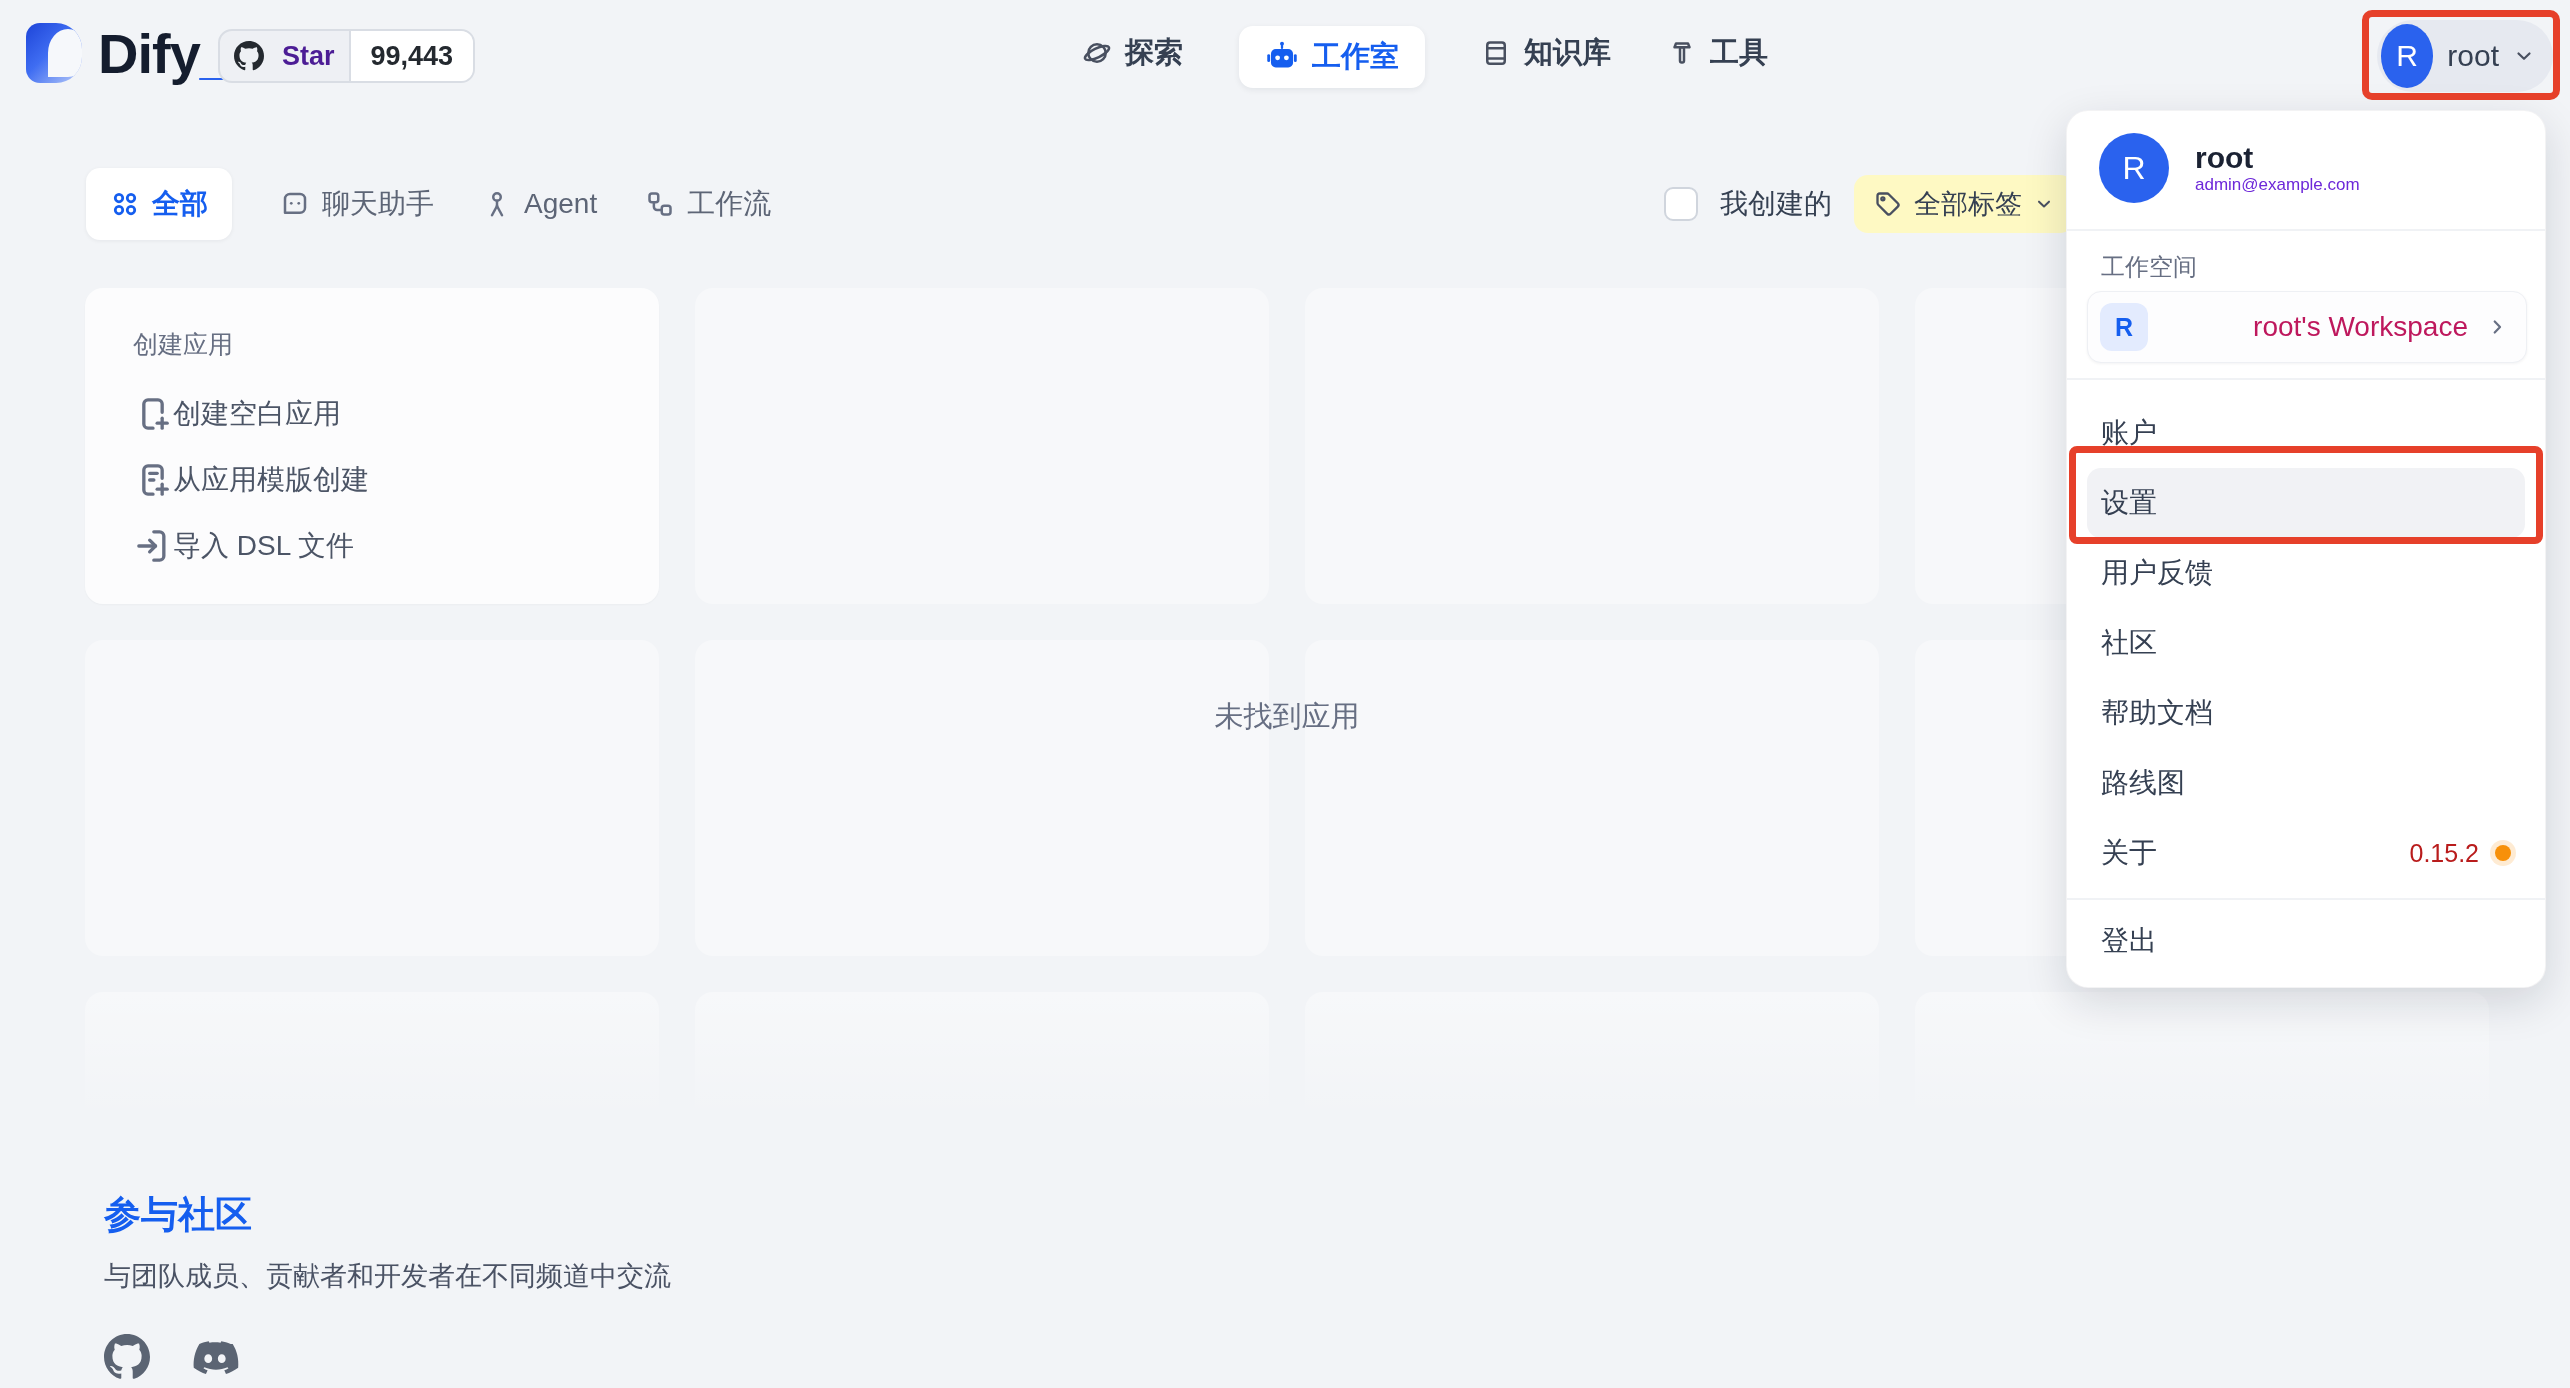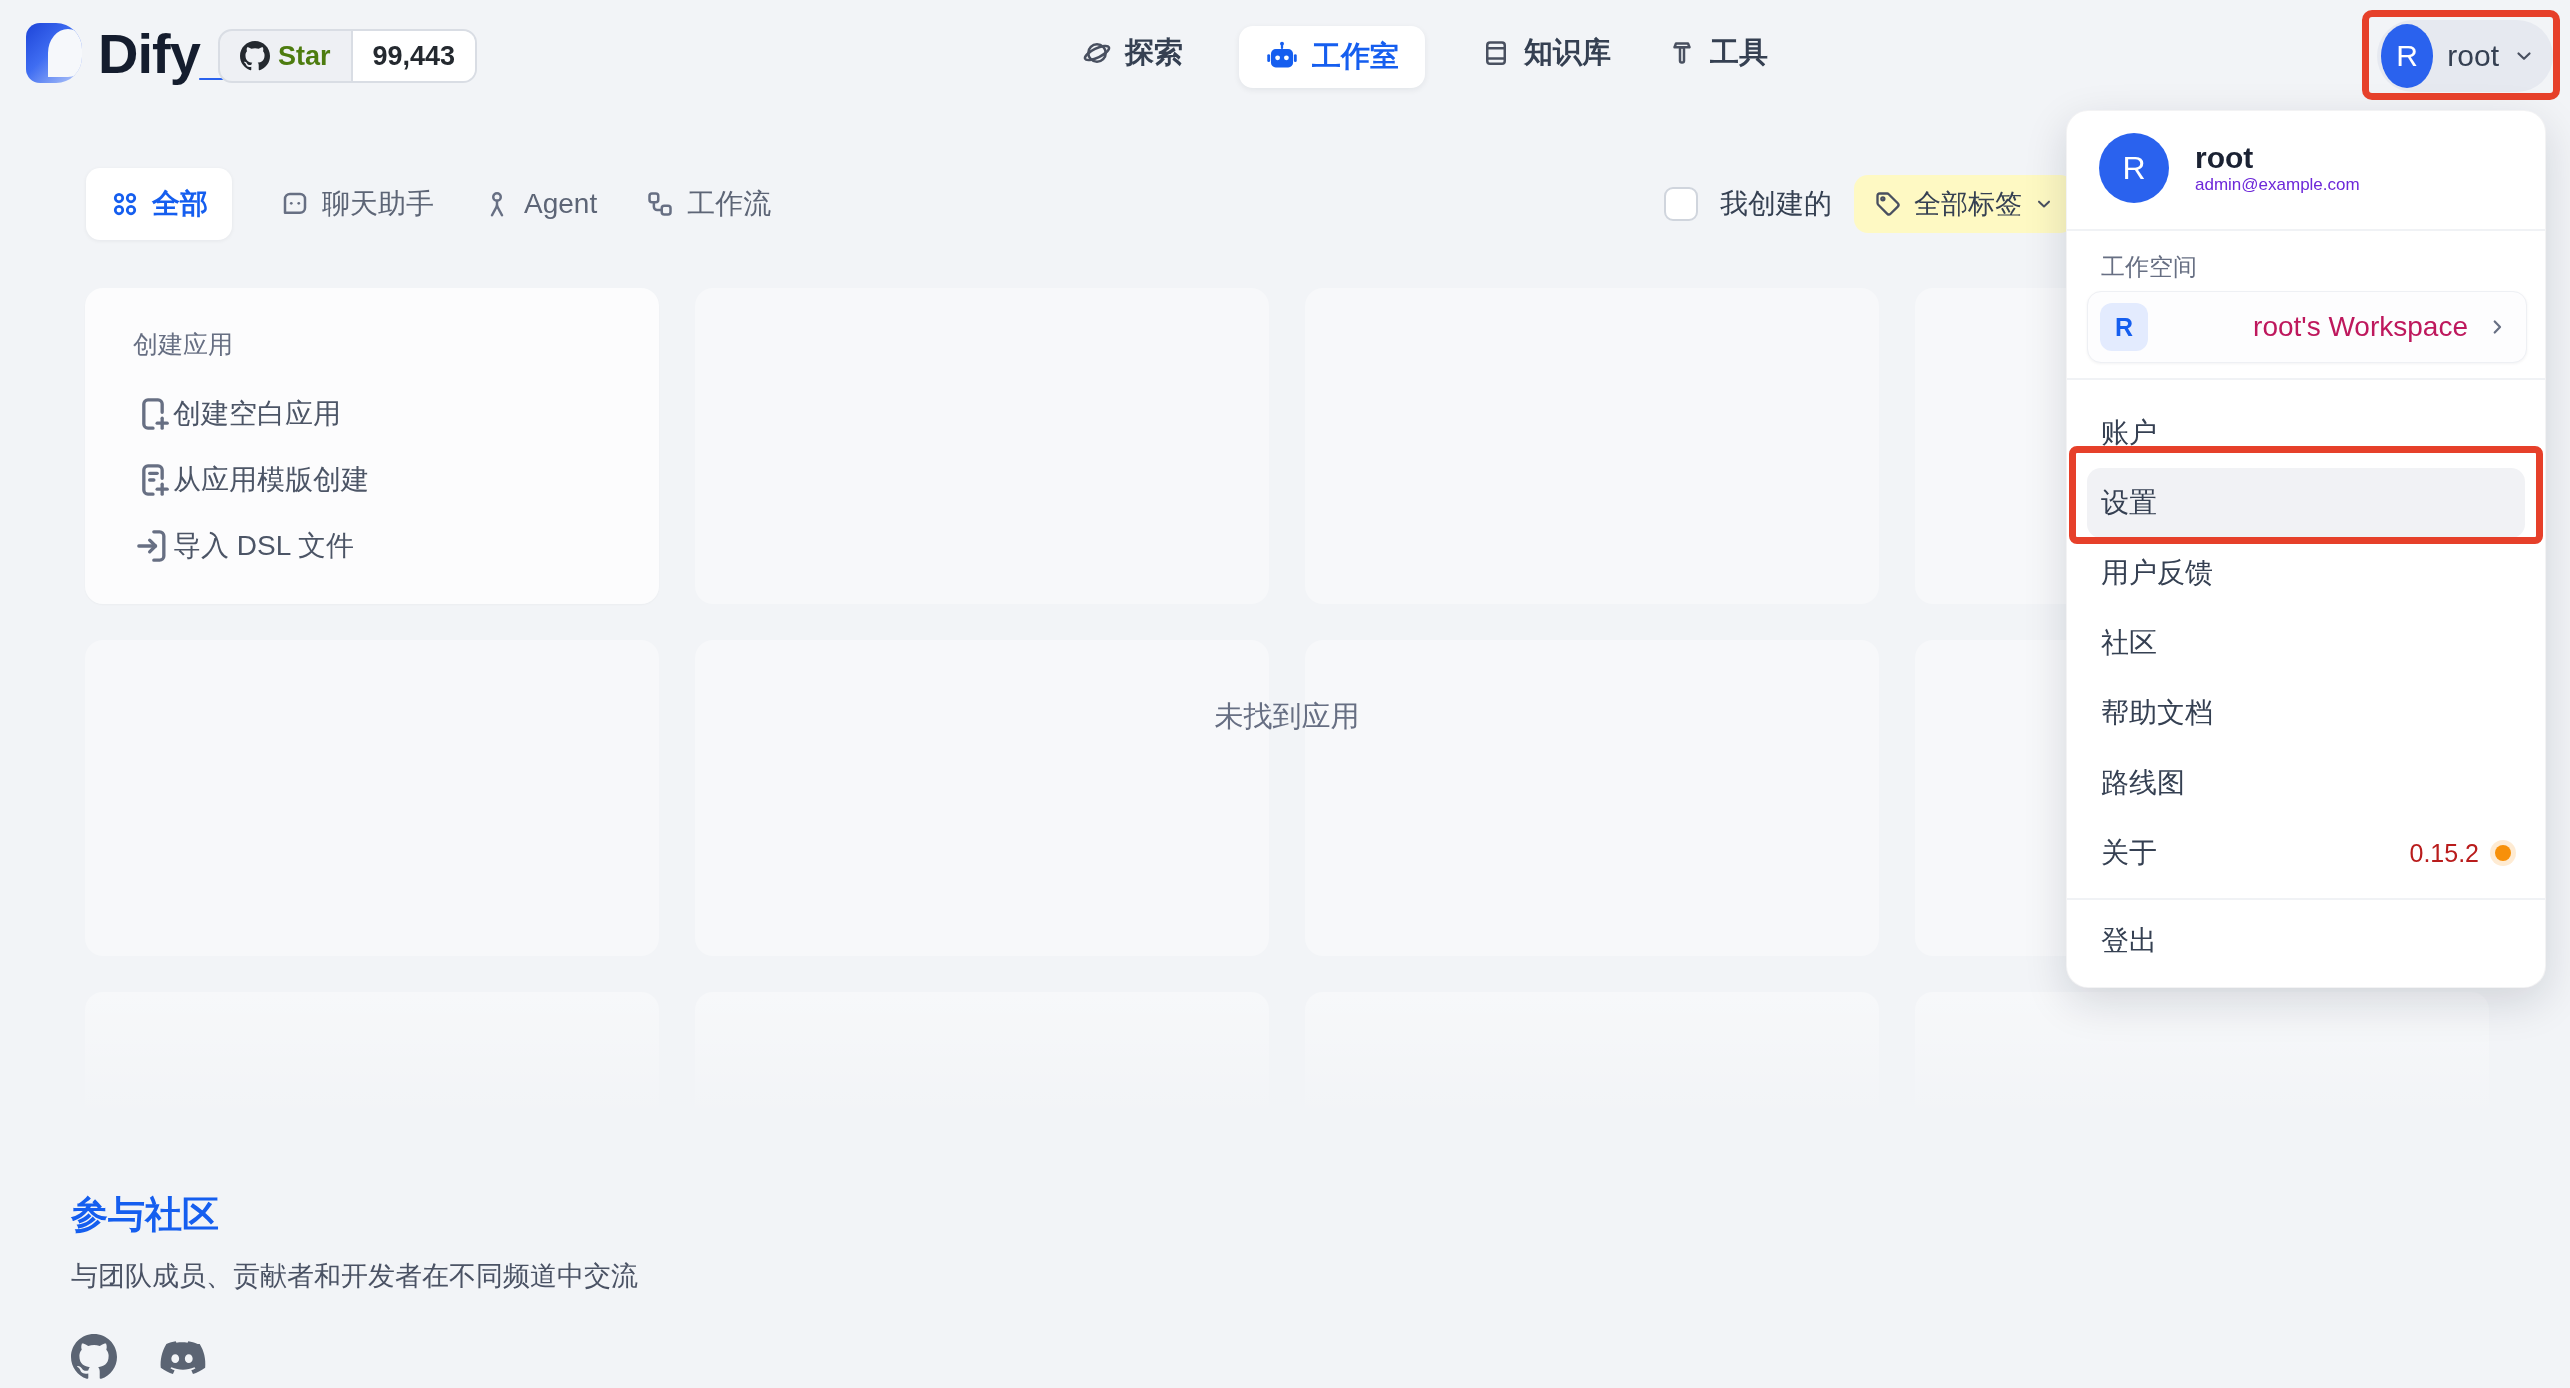--- a/index.html
+++ b/index.html
@@ -17,21 +17,21 @@
   .logo { left:26px; top:21px; height:64px; display:flex; align-items:center; gap:16px; }
   .logo-mark { width:56px; height:60px; border-radius:14px 26px 26px 14px;
     background:linear-gradient(135deg,#1d44d8 0%,#3f6df2 45%,#b9ccf9 100%); position:relative; overflow:hidden;}
   .logo-mark:after{ content:""; position:absolute; right:-6px; top:6px; width:40px; height:48px;
     background:#f6f8fb; border-radius:50% 50% 50% 0; }
   .logo-word { font-size:56px; font-weight:800; color:#151d2e; letter-spacing:-1px; }
   .logo-word .us { color:#2a62ee; }
 
   .star-btn { left:218px; top:29px; height:54px; display:flex; align-items:stretch;
     border:2px solid #d9dde4; border-radius:14px; overflow:hidden; background:#eef0f4; }
-  .star-left { display:flex; align-items:center; gap:8px; padding:0 20px; font-size:27px; font-weight:700; color:#4d7c0f; }
+  .star-left { display:flex; align-items:center; gap:18px; padding:0 14px; font-size:27px; font-weight:700; color:#4c1d95; }
   .star-right { display:flex; align-items:center; padding:0 20px; background:#ffffff;
     border-left:2px solid #d9dde4; font-size:27px; font-weight:700; color:#24292f; }
 
   .main-nav { left:1082px; top:0; height:106px; display:flex; align-items:center; gap:56px; }
   .nav-item { display:flex; align-items:center; gap:13px; font-size:29px; font-weight:600; color:#354052; cursor:pointer; }
   .nav-item .ic { color:#495060; }
   .nav-item.active { background:#ffffff; color:#155eef; border-radius:14px; height:62px; padding:0 26px;
     box-shadow:0 2px 6px rgba(16,24,40,.07);margin-top:8px; }
 
   .user-pill { left:2377px; top:20px; width:176px; height:72px; background:#e6e9f0; border-radius:36px;
@@ -66,21 +66,21 @@
     background:linear-gradient(to bottom, rgba(255,255,255,.38), rgba(255,255,255,0) 92%); }
   .create-title { font-size:25px; font-weight:500; color:#676f83; }
   .create-list { margin-top:20px; }
   .create-item { display:flex; align-items:center; height:66px; font-size:28px;
     font-weight:500; color:#4c5566; cursor:pointer; }
   .create-item .ic { color:#676f83; }
 
   .empty-msg { left:85px; top:697px; width:2404px; text-align:center; font-size:29px; font-weight:500; color:#676f83; }
 
   
-  .community { left:71px; top:1190px; }
+  .community { left:104px; top:1190px; }
   .community .title { font-size:37px; font-weight:800; color:#155eef; }
   .community .sub { margin-top:18px; font-size:27px; color:#4a5264; }
   .community .icons { margin-top:38px; display:flex; align-items:center; gap:40px; color:#5b6473; }
   .community .icons .btn { cursor:pointer; }
 
   
   .menu-panel { left:2066px; top:110px; width:480px; height:878px; background:#fff; border-radius:22px;
     border:1px solid rgba(16,24,40,.05); box-shadow:0 14px 44px rgba(16,24,40,.14); z-index:10; }
   .mp-user { position:absolute; left:32px; top:22px; display:flex; gap:26px; align-items:center; }
   .avatar-menu { width:70px; height:70px; border-radius:50%; background:#2a62ee; color:#fff;

